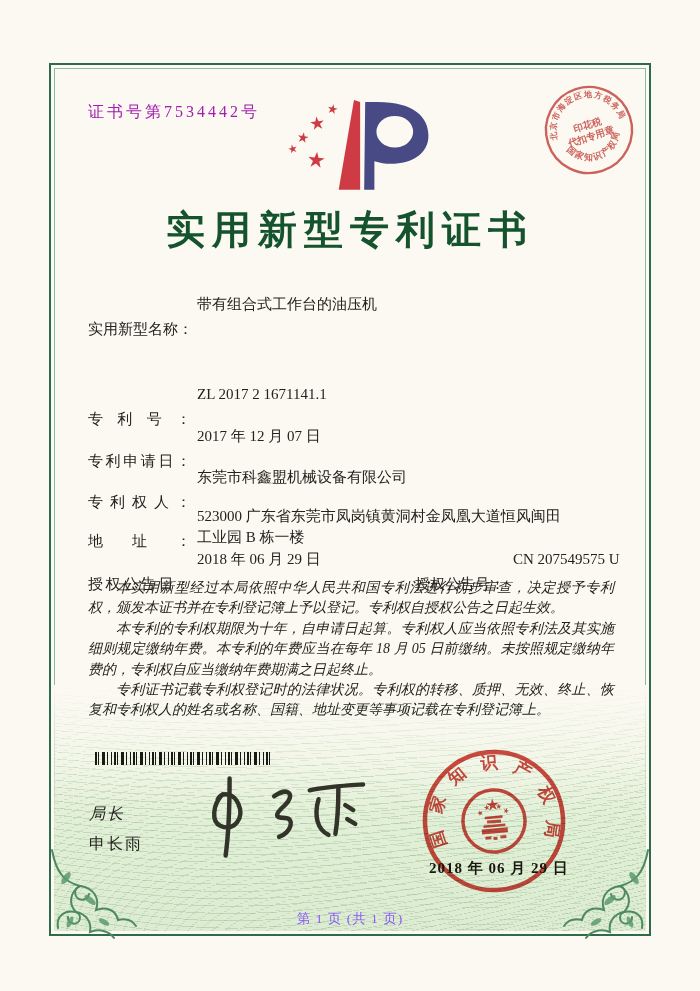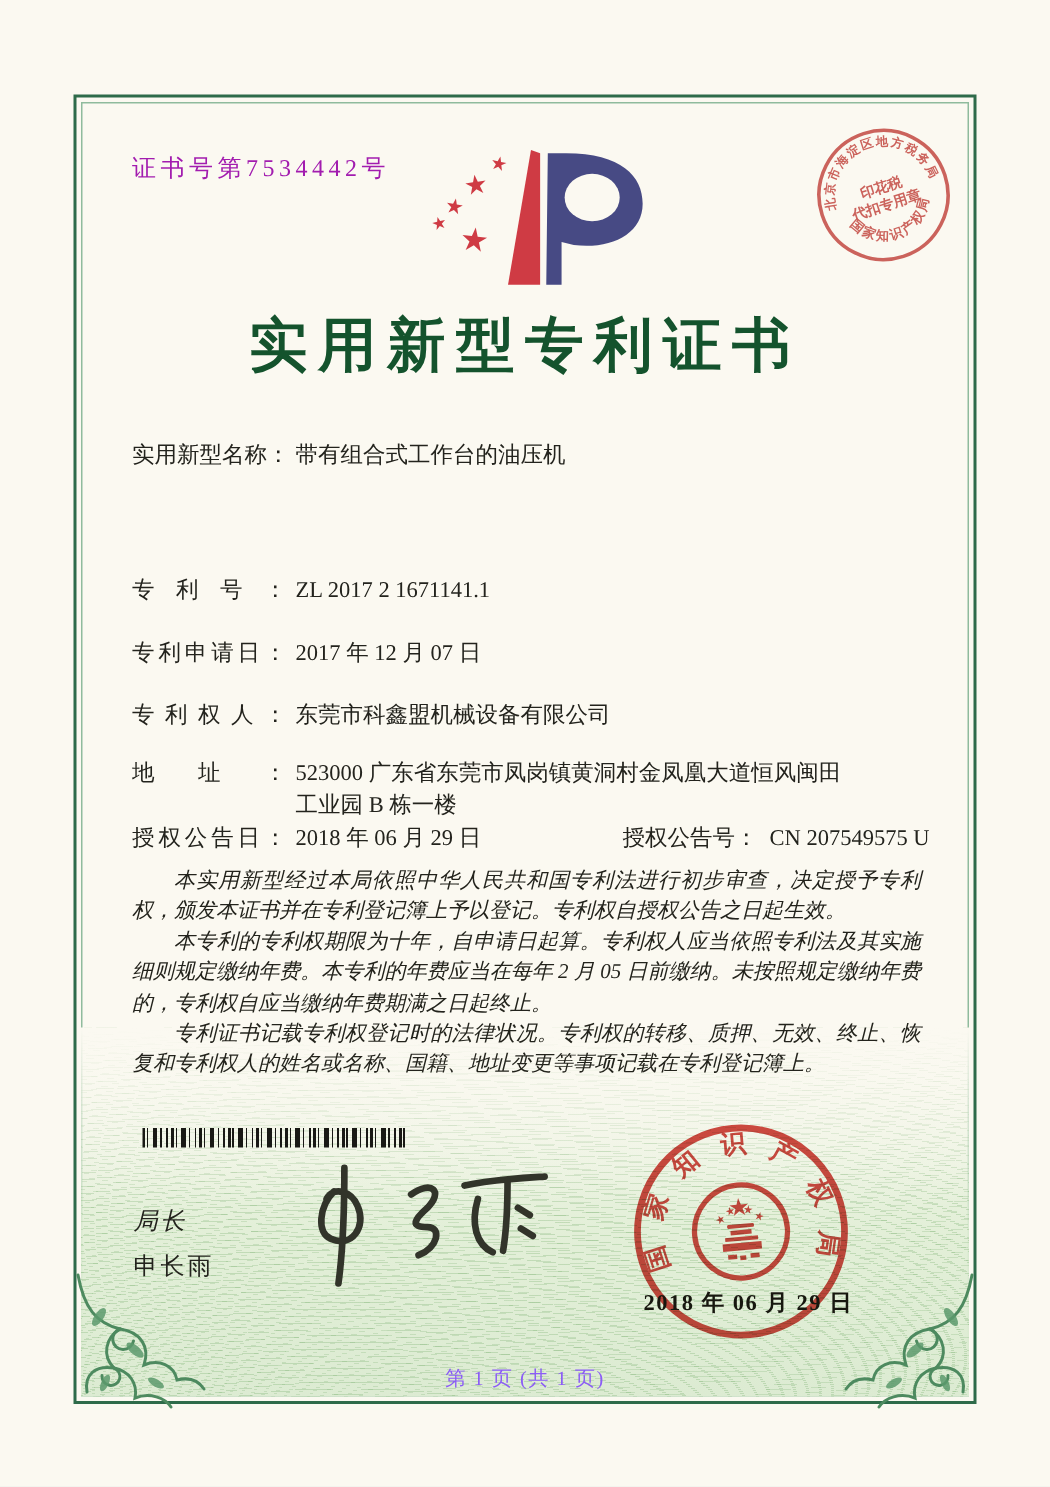--- a/index.html
+++ b/index.html
@@ -34,21 +34,21 @@
   .tax-stamp{position:absolute;left:541px;top:82px;width:96px;height:96px;
              transform:rotate(-18deg);opacity:.82;mix-blend-mode:multiply;}
   .main-seal{position:absolute;left:420px;top:747px;width:148px;height:148px;
              transform:rotate(-5deg);opacity:.92;mix-blend-mode:multiply;}
   .seal-date{position:absolute;left:429px;top:859px;font-size:15px;font-weight:600;
              letter-spacing:1px;color:#17170f;z-index:6;}
 
   
   .field-row{position:absolute;left:88px;right:78px;font-size:15px;color:#23231d;}
   .field-label{display:inline-block;width:103px;text-align:justify;text-align-last:justify;
-               vertical-align:top;white-space:nowrap;}
+               vertical-align:top;white-space:nowrap;margin-top:26px;}
   .field-value{display:inline-block;vertical-align:top;margin-left:6px;max-width:420px;line-height:21px;}
   .grant-no{position:absolute;left:327px;top:0;white-space:nowrap;}
   .grant-no .field-label{width:auto;margin-right:2px;}
 
   
   .body-text{position:absolute;left:88px;right:86px;top:578px;font-size:14px;
              line-height:20.4px;color:#23231c;text-align:justify;font-style:italic;}
   .body-text p{margin:0;text-indent:2em;}
 
   
@@ -184,21 +184,21 @@
 
   <div class="field-row" style="top:549px">
     <span class="field-label">授权公告日：</span><span class="field-value">2018 年 06 月 29 日</span>
     <span class="grant-no">
       <span class="field-label">授权公告号：</span><span class="field-value">CN 207549575 U</span>
     </span>
   </div>
 
   <div class="body-text">
     <p>本实用新型经过本局依照中华人民共和国专利法进行初步审查，决定授予专利权，颁发本证书并在专利登记簿上予以登记。专利权自授权公告之日起生效。</p>
-    <p>本专利的专利权期限为十年，自申请日起算。专利权人应当依照专利法及其实施细则规定缴纳年费。本专利的年费应当在每年 2 月 05 日前缴纳。未按照规定缴纳年费的，专利权自应当缴纳年费期满之日起终止。</p>
+    <p>本专利的专利权期限为十年，自申请日起算。专利权人应当依照专利法及其实施细则规定缴纳年费。本专利的年费应当在每年 18 月 05 日前缴纳。未按照规定缴纳年费的，专利权自应当缴纳年费期满之日起终止。</p>
     <p>专利证书记载专利权登记时的法律状况。专利权的转移、质押、无效、终止、恢复和专利权人的姓名或名称、国籍、地址变更等事项记载在专利登记簿上。</p>
   </div>
 
   <div class="barcode"></div>
 
   <div class="director-label">局长</div>
   <div class="director-name">申长雨</div>
 
   <svg class="signature" viewBox="0 0 180 98">
     <g fill="none" stroke="#32342a" stroke-width="4.5" stroke-linecap="round" stroke-linejoin="round">

